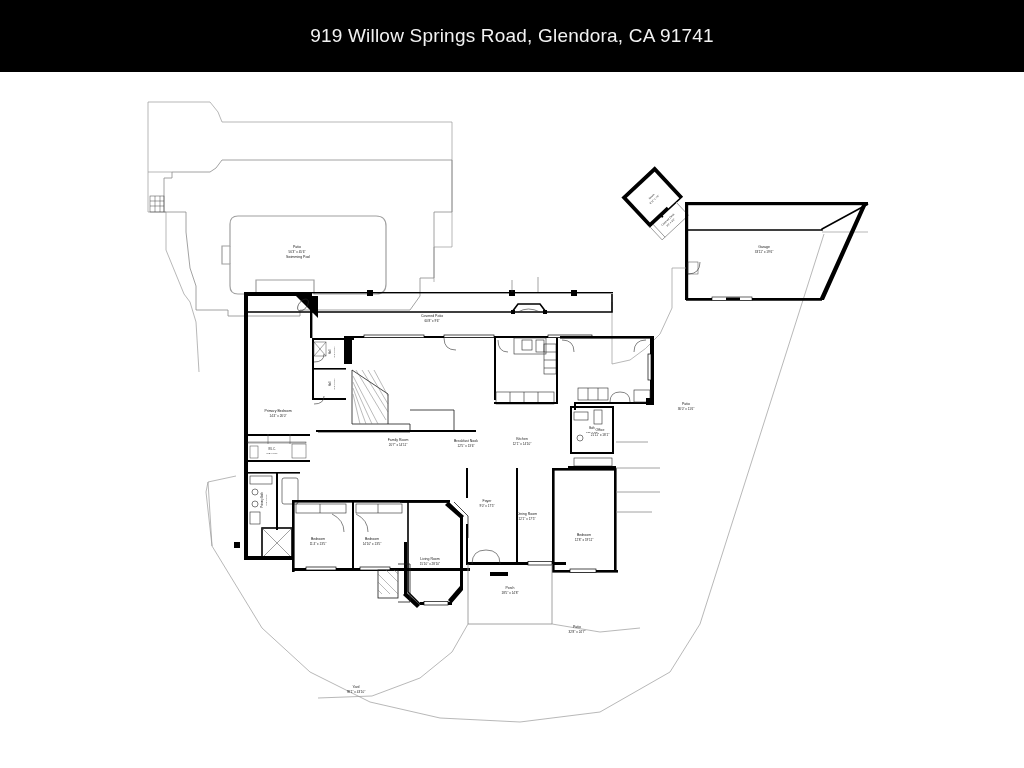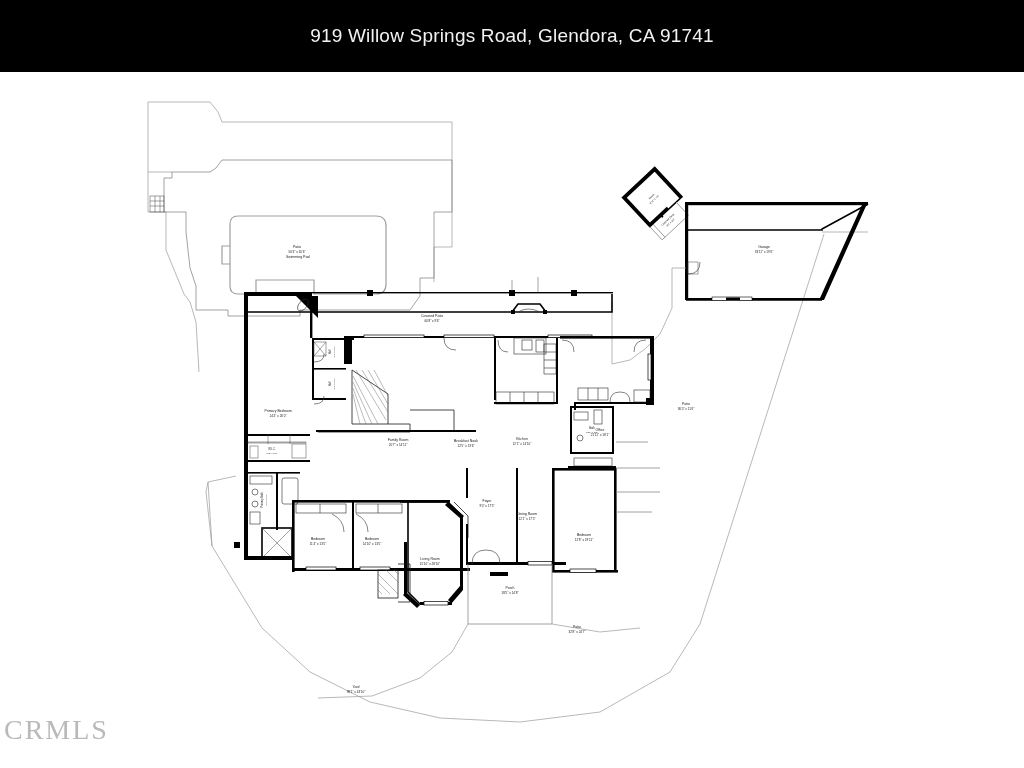--- a/index.html
+++ b/index.html
@@ -433,15 +433,14 @@
 
       <g>
         <path class="lot-line" d="M468 552 L452 580 L420 606 L372 624 L318 626"></path>
         <text class="rm-name" x="356" y="616">Yard</text>
         <text class="rm-dim" x="356" y="621">98'1" x 43'10"</text>
       </g>
 
     </svg>
   </div>
 
-  <div class="watermark">CRMLS</div>
 
 </div>
 
 </body></html>

